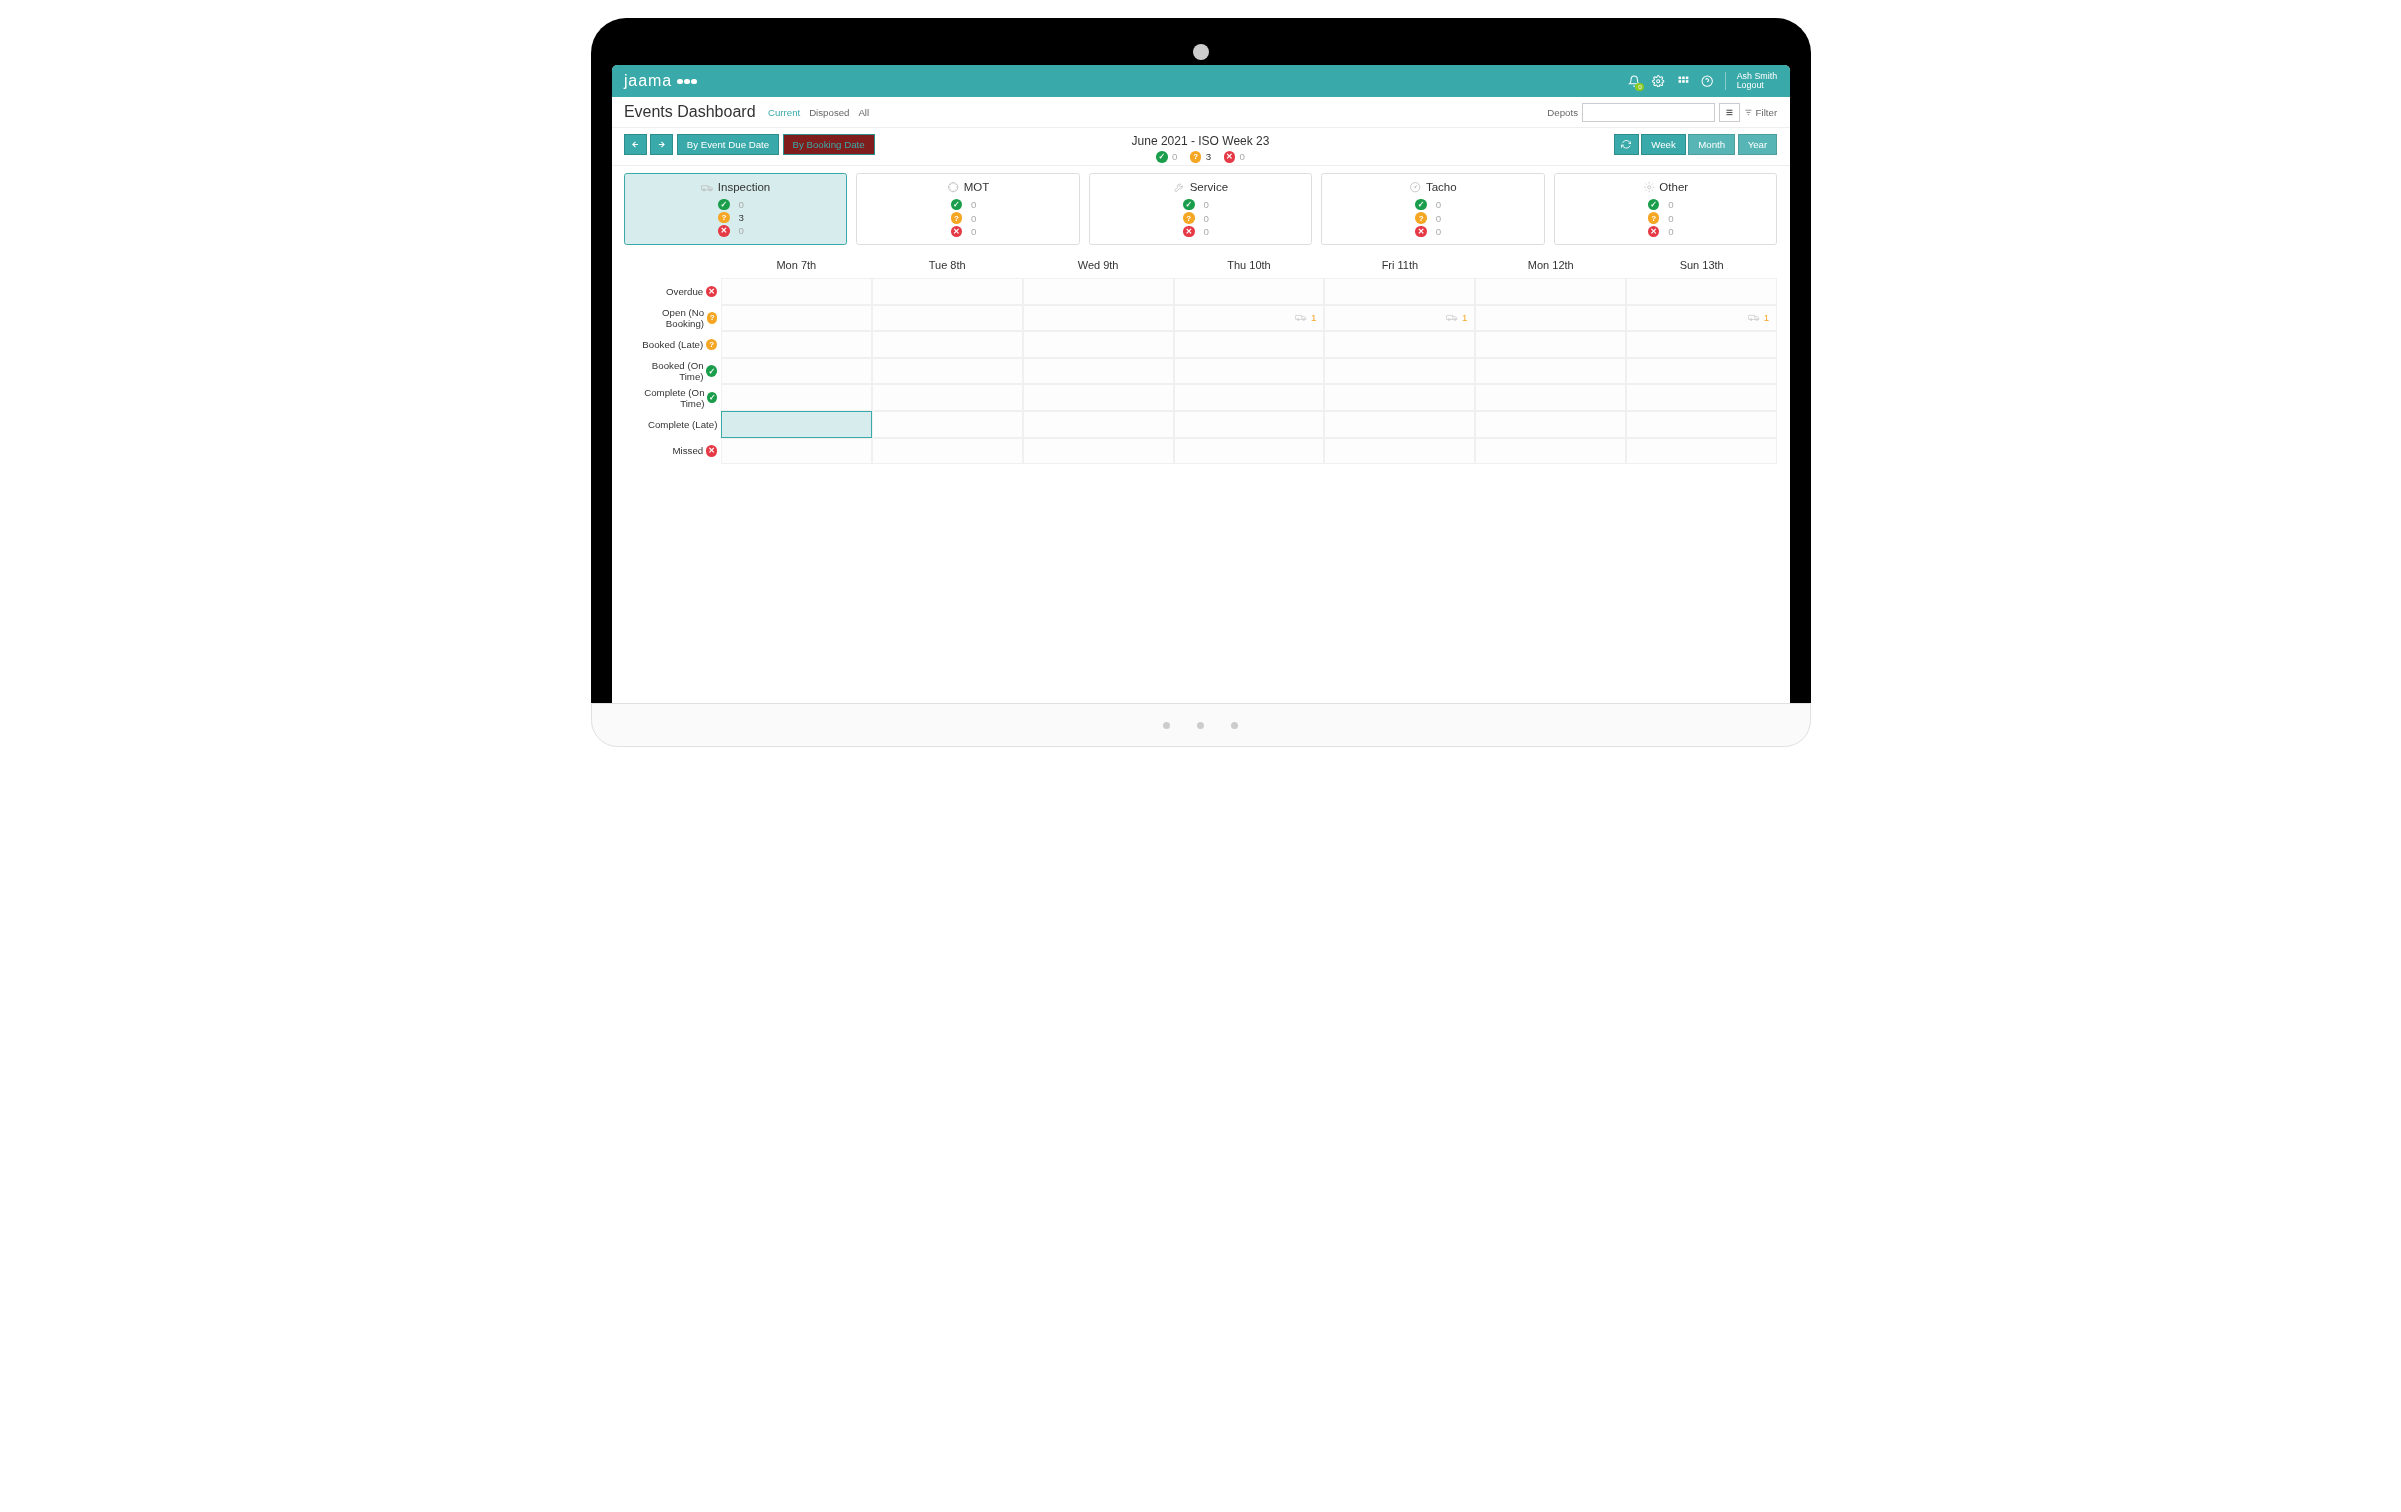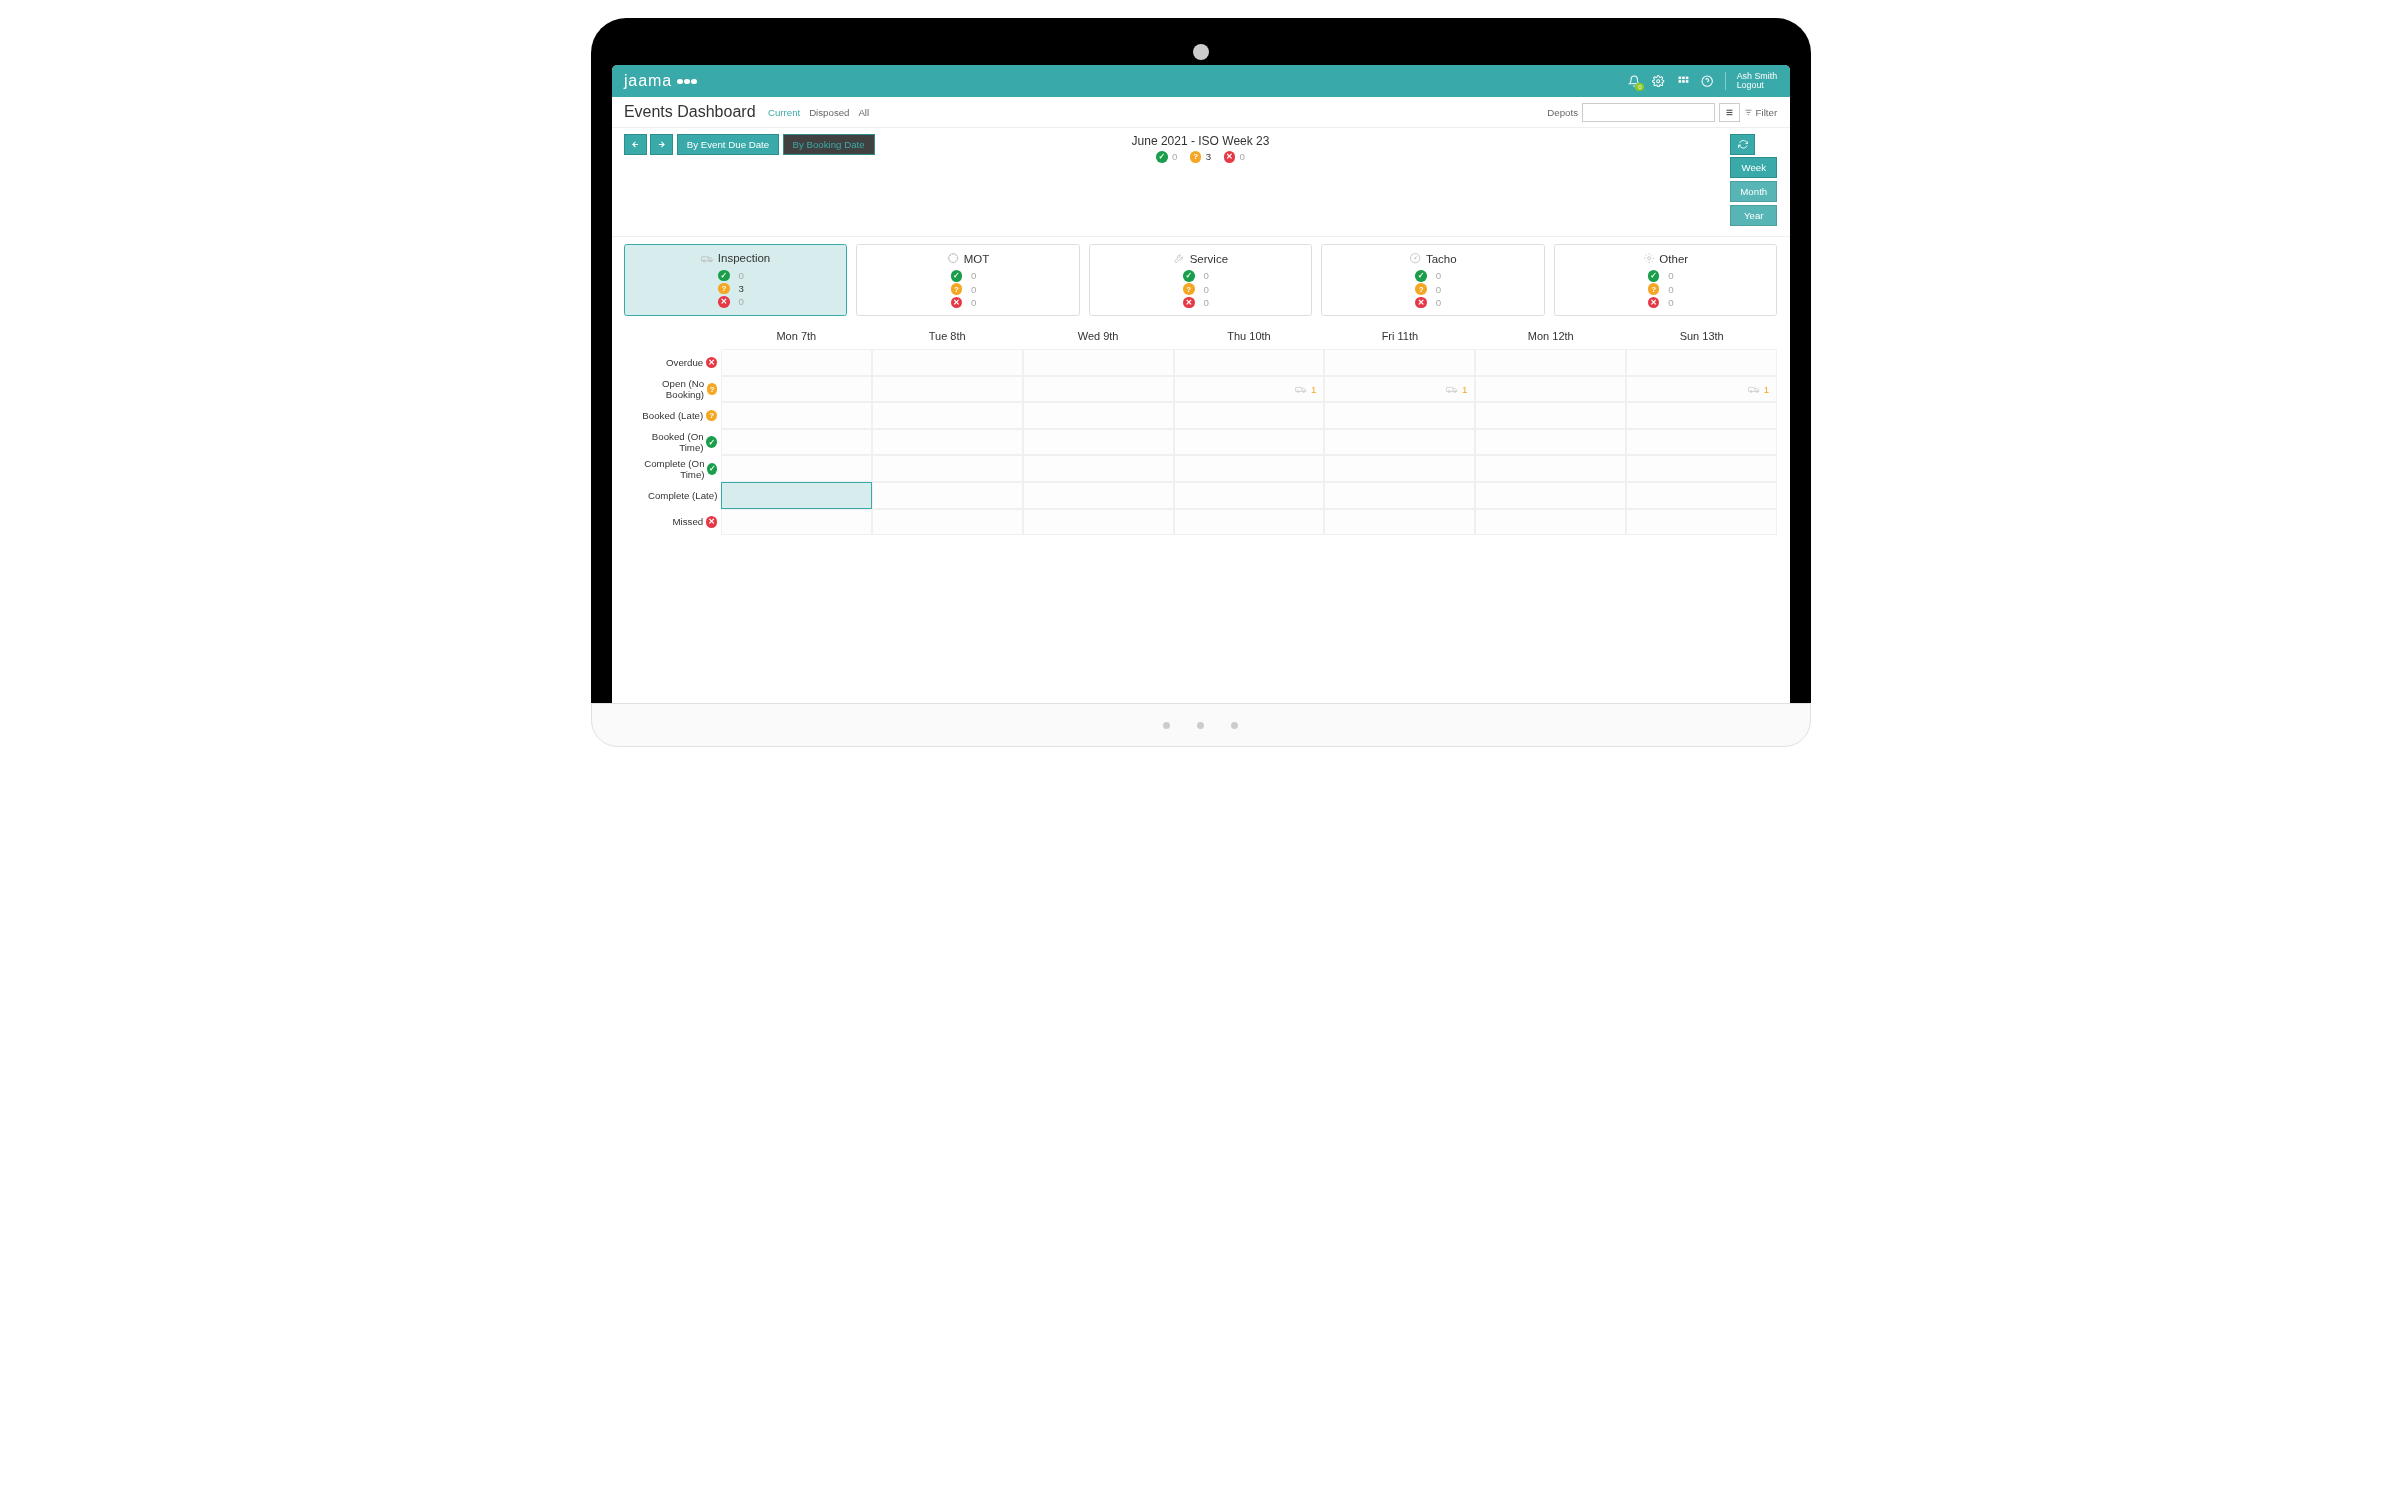--- a/index.html
+++ b/index.html
@@ -101,29 +101,29 @@
 }
 .arrow-btn, .pill-btn {
   background: #3aa9a9; color: #fff;
   border: 0.9px solid #2e8e8e;
   font-size: 9.7px;
   height: 21px;
   display: flex; align-items: center; justify-content: center;
   padding: 0 8.9px; cursor: pointer;
 }
 .arrow-btn { width: 23px; padding: 0; }
-.pill-btn.light { background: #404040; color: #3aa9a9; }
+.pill-btn.light { background: #7f1d1d; color: #3aa9a9; }
 .toolbar .period-title {
   position: absolute; left: 50%; transform: translateX(-50%);
   text-align: center; width: 354px;
 }
 .period-title h2 { font-size: 12px; font-weight: 400; color: #333; }
 .period-stats { display: flex; justify-content: center; gap: 12.4px; margin-top: 3.5px; font-size: 9.7px; color: #aaa; }
 .stat-item { display: flex; align-items: center; gap: 4.4px; }
-.toolbar-right { margin-left: auto; display: flex; gap: 2.7px; flex-direction: column; }
+.toolbar-right { margin-left: auto; display: flex; gap: 2.7px; }
 .refresh-btn {
   background: #3aa9a9; color: #fff; border: 0.9px solid #2e8e8e;
   width: 25px; height: 21px; display: flex; align-items: center; justify-content: center; cursor: pointer;
 }
 
 
 .disc {
   width: 11.5px; height: 11.5px; border-radius: 50%;
   display: inline-flex; align-items: center; justify-content: center;
   color: #fff; font-size: 8px; font-weight: bold;

